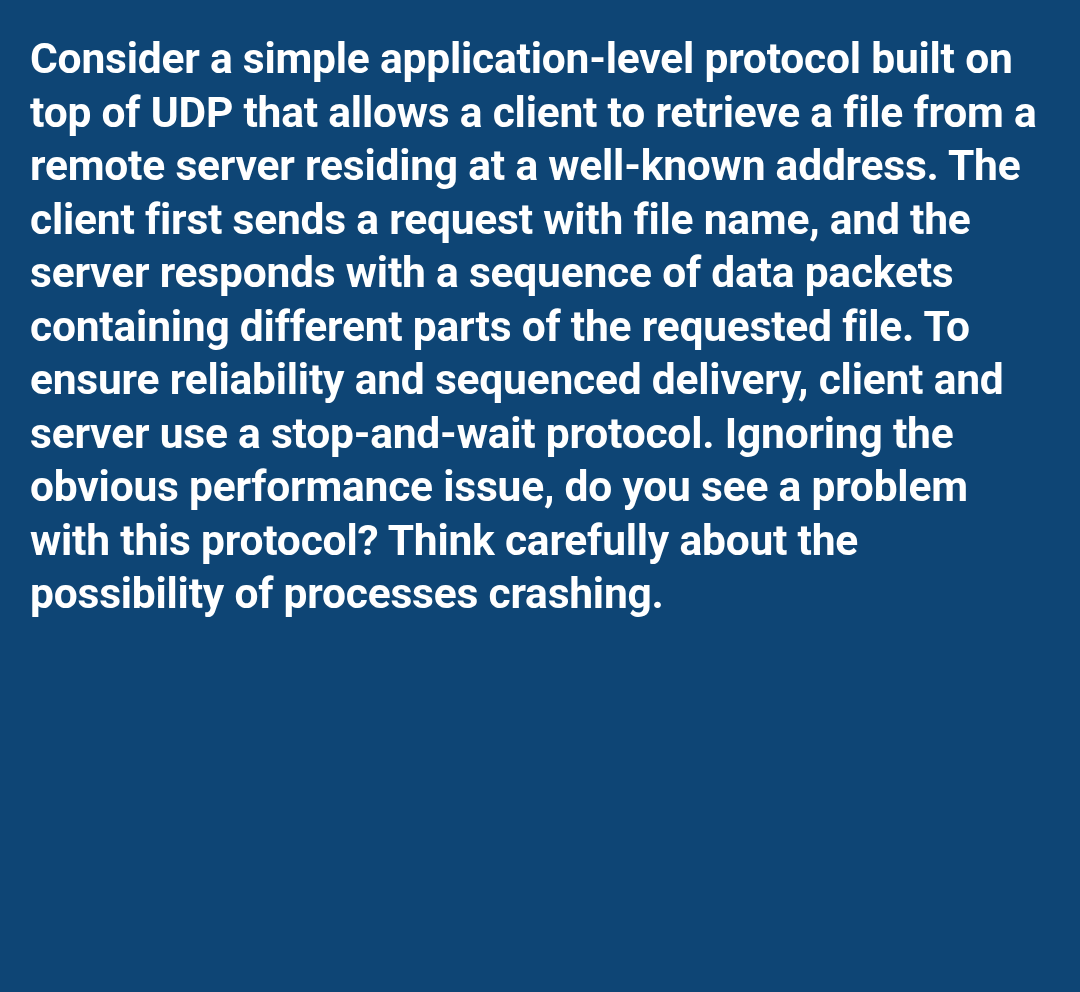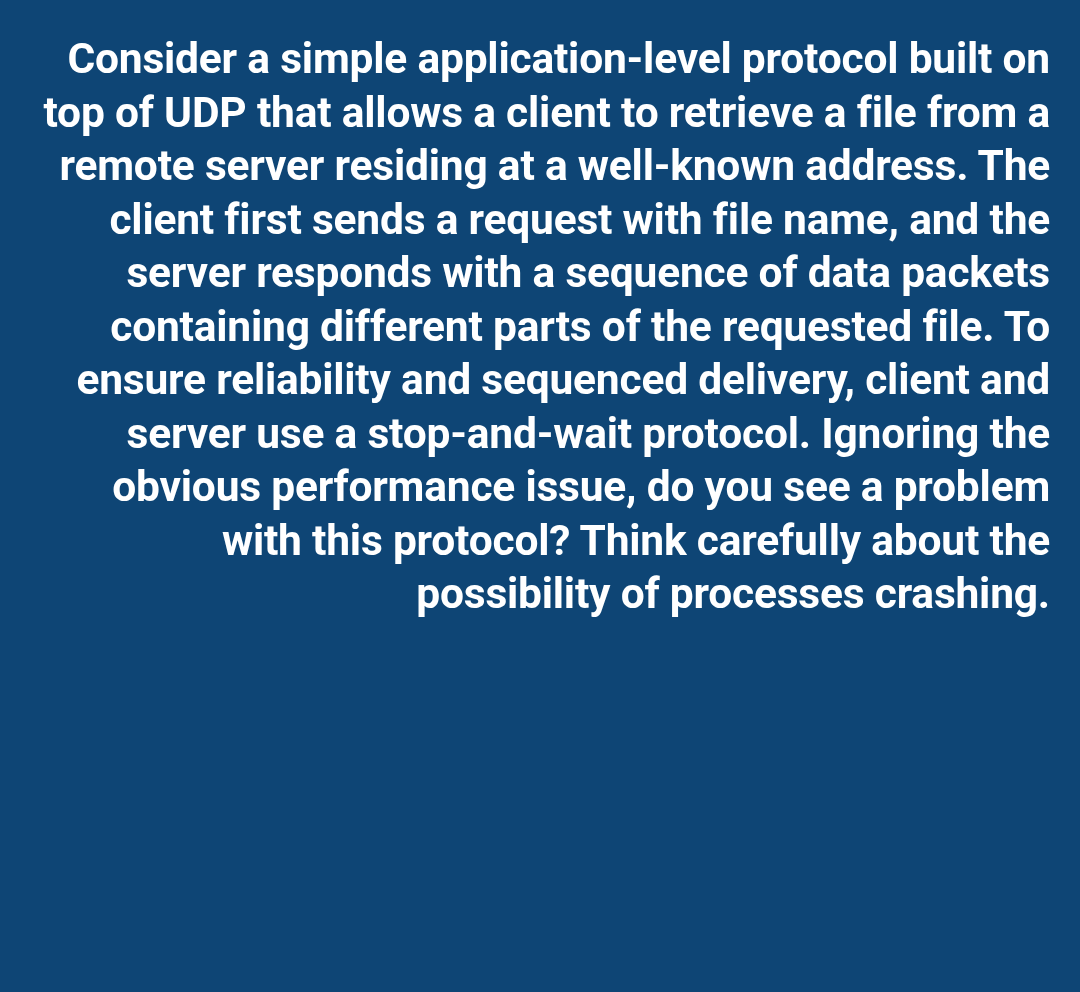--- a/index.html
+++ b/index.html
@@ -15,19 +15,18 @@
     box-sizing: border-box;
     padding: 32px 30px 30px 30px;
   }
   .question-text {
     color: #ffffff;
     font-weight: 700;
     font-size: 42.5px;
     line-height: 1.26;
     letter-spacing: -0.2px;
     margin: 0;
-    text-align: right;
   }
 </style>
 </head>
 <body>
 
 <p class="question-text">Consider a simple application-level protocol built on top of UDP that allows a client to retrieve a file from a remote server residing at a well-known address. The client first sends a request with file name, and the server responds with a sequence of data packets containing different parts of the requested file. To ensure reliability and sequenced delivery, client and server use a stop-and-wait protocol. Ignoring the obvious performance issue, do you see a problem with this protocol? Think carefully about the possibility of processes crashing.</p>
 
 </body></html>

